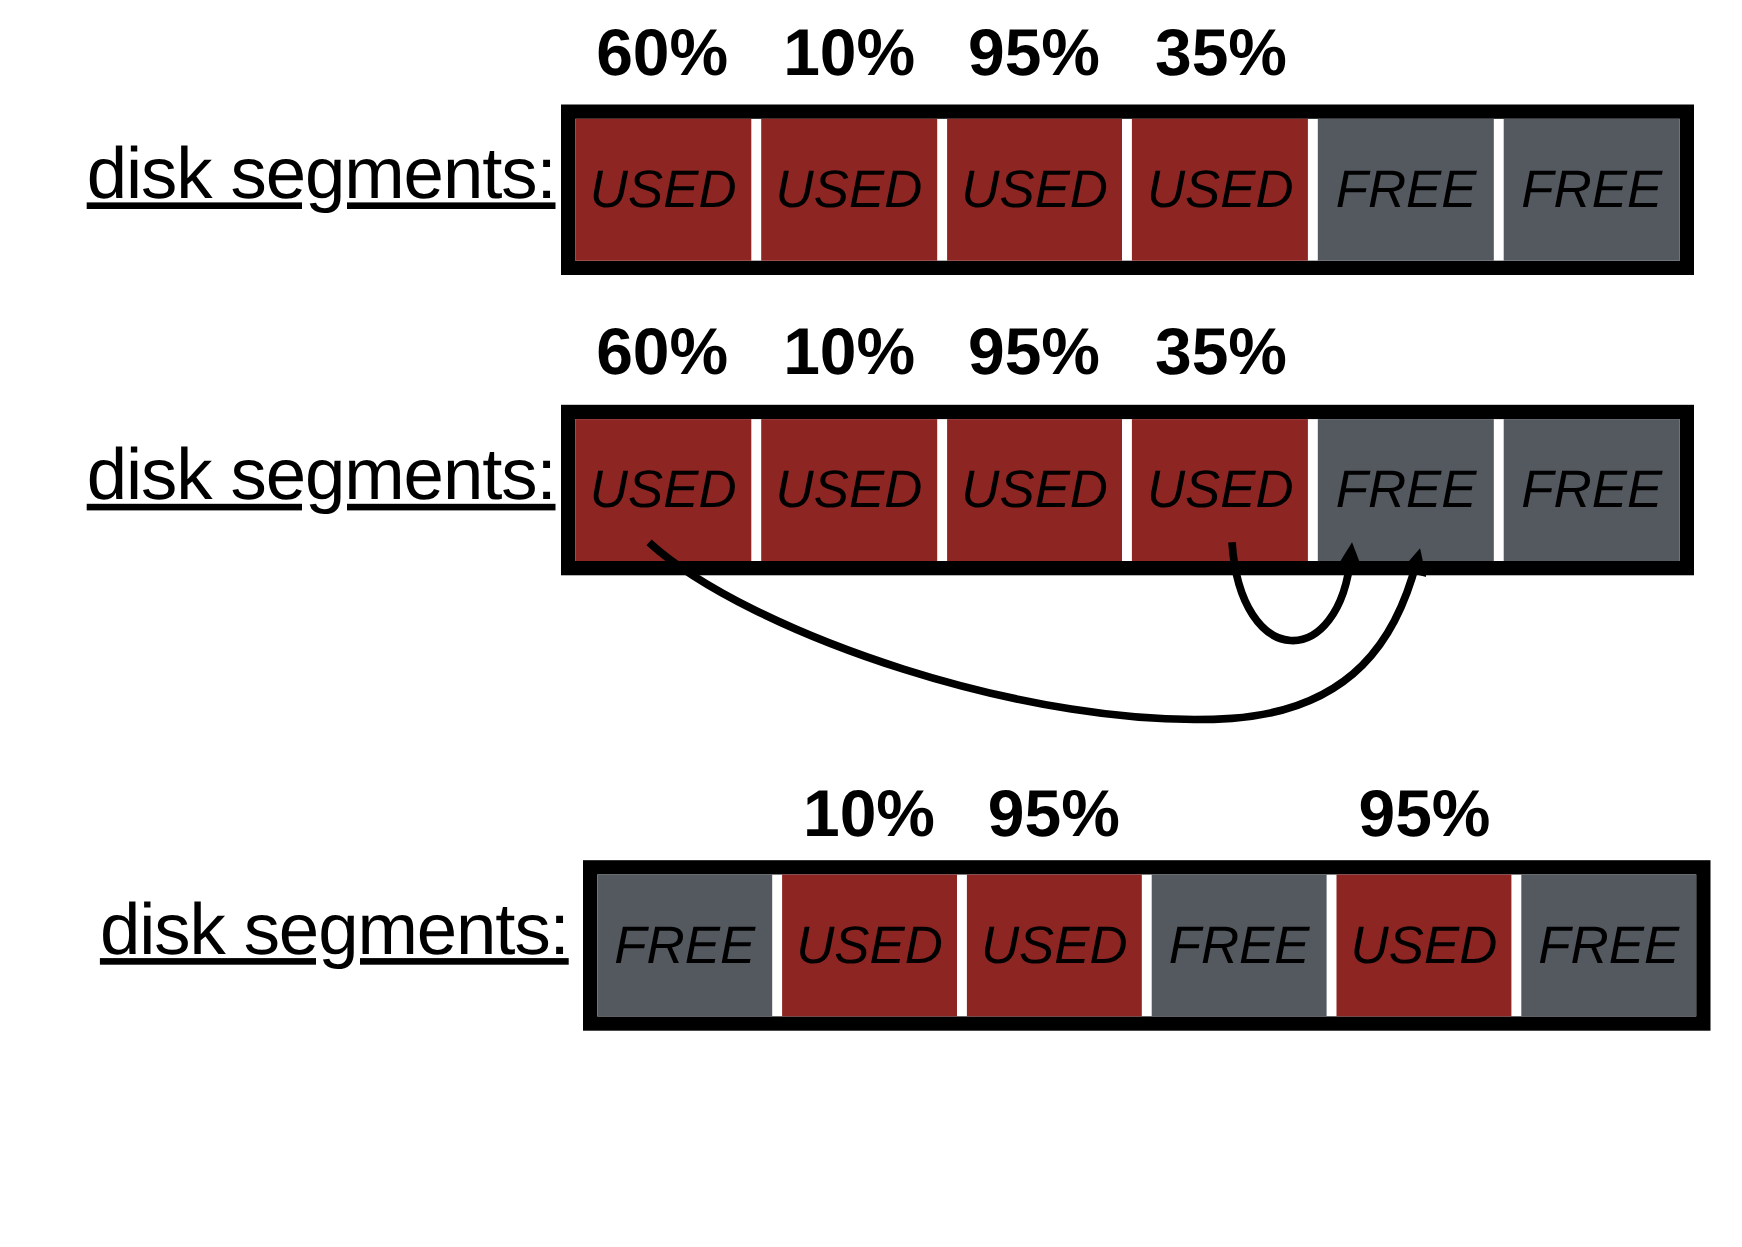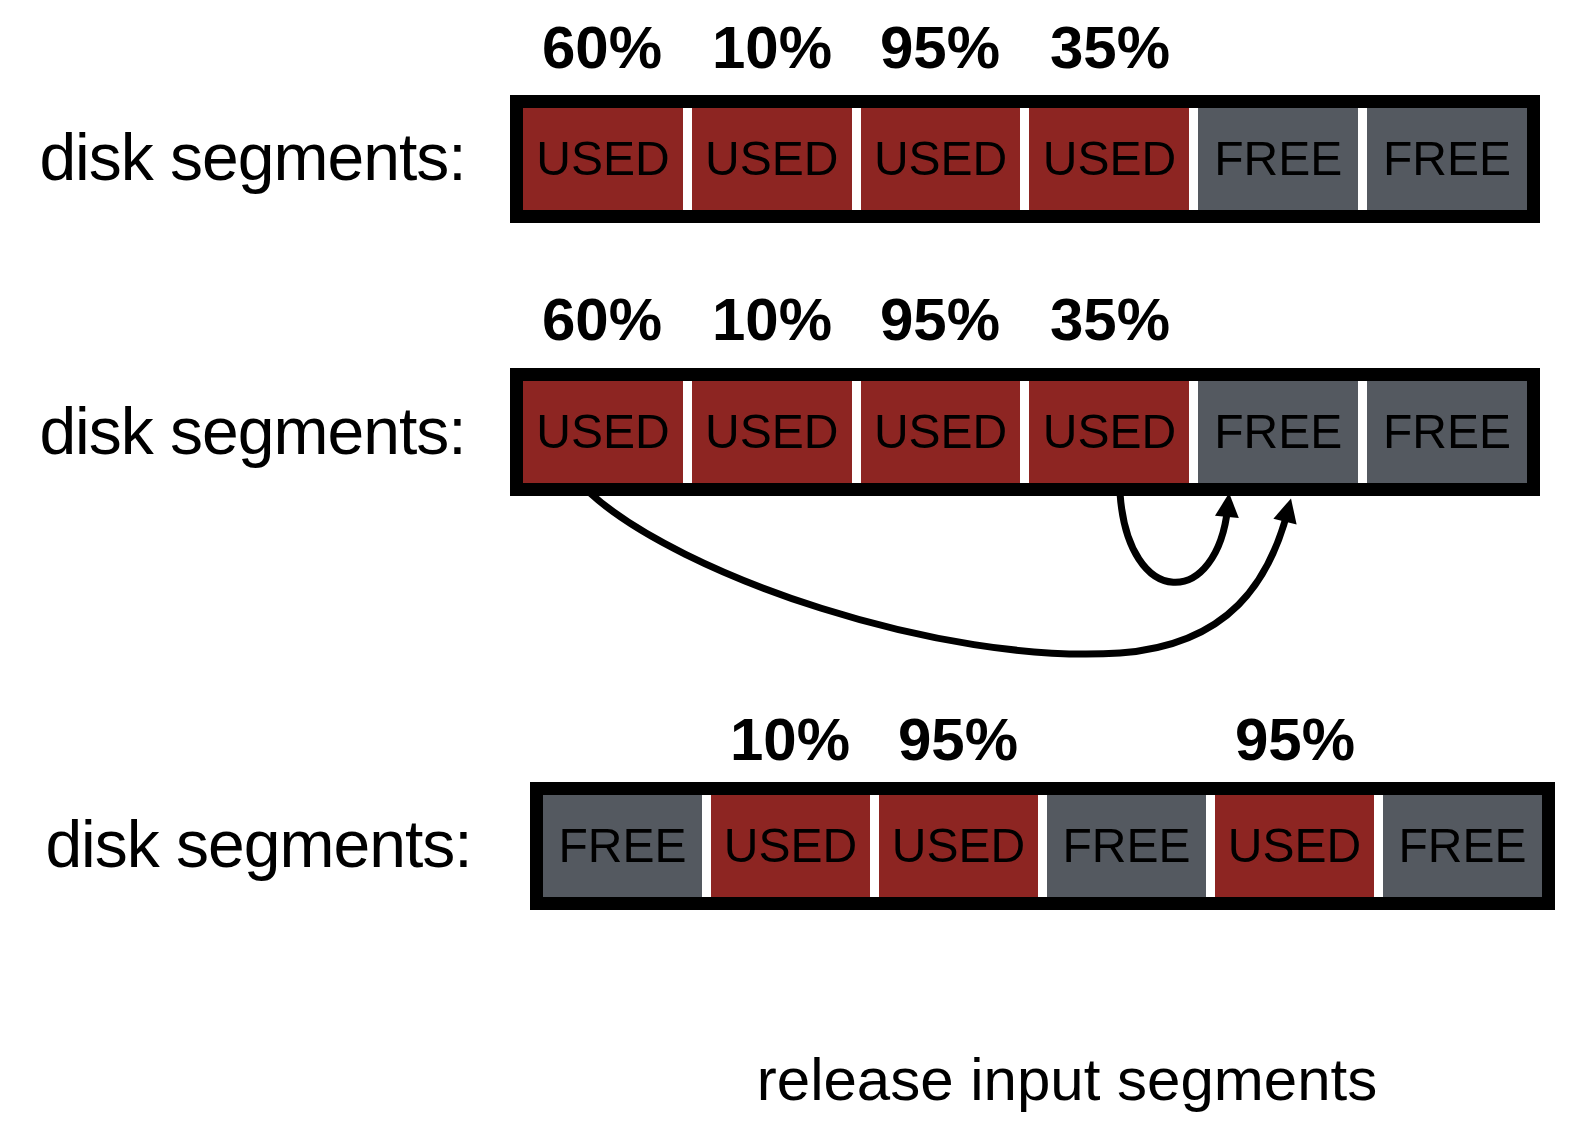--- a/index.html
+++ b/index.html
@@ -5,30 +5,30 @@
   html,body{margin:0;padding:0;background:#ffffff;}
   .stage{
     position:relative;width:1584px;height:1134px;overflow:hidden;
     background:var(--background,#ffffff);
     font-family:"Liberation Sans",sans-serif;
     color:var(--text,#000000);
   }
   .row-label{
     position:absolute;left:0;
     font-size:66px;line-height:66px;letter-spacing:-1px;
-    text-align:center;white-space:nowrap;
+    text-align:right;white-space:nowrap;text-decoration:underline;
   }
   .pct{
     position:absolute;transform:translateX(-50%);
     font-size:60px;line-height:60px;white-space:nowrap;font-weight:bold;
   }
   .bar{
-    position:absolute;height:128px;box-sizing:border-box;
+    position:absolute;height:155px;box-sizing:border-box;
     border:13px solid var(--outline,#000000);
-    background:#ffffff;display:flex;gap:9px;
+    background:#ffffff;display:flex;gap:9px;font-style:italic;
   }
   .seg{
     flex:1 1 0;display:flex;align-items:center;justify-content:center;
     font-size:48px;line-height:48px;letter-spacing:0;overflow:hidden;
   }
   .seg[data-state="USED"]{background:var(--used,#8d2522);}
   .seg[data-state="FREE"]{background:var(--free,#545960);}
   .arrows{position:absolute;left:480px;top:480px;overflow:visible;}
   .arrows path.curve{fill:none;stroke:var(--outline,#000000);stroke-width:7;}
   .caption{
@@ -85,15 +85,14 @@
   <div class="pct" style="left:1295px;top:710px;">95%</div>
   <div class="bar" style="left:530px;top:782px;width:1025px;">
     <div class="seg" data-state="FREE">FREE</div>
     <div class="seg" data-state="USED">USED</div>
     <div class="seg" data-state="USED">USED</div>
     <div class="seg" data-state="FREE">FREE</div>
     <div class="seg" data-state="USED">USED</div>
     <div class="seg" data-state="FREE">FREE</div>
   </div>
 
-  <div class="caption" style="left:1067px;top:1050px;">release input segments</div>
 
 </div>
 
 </body></html>

